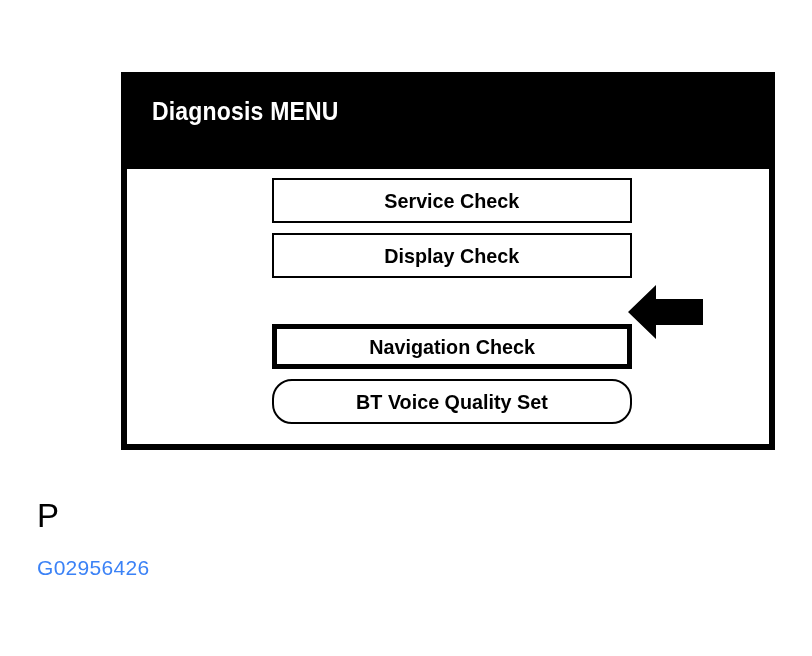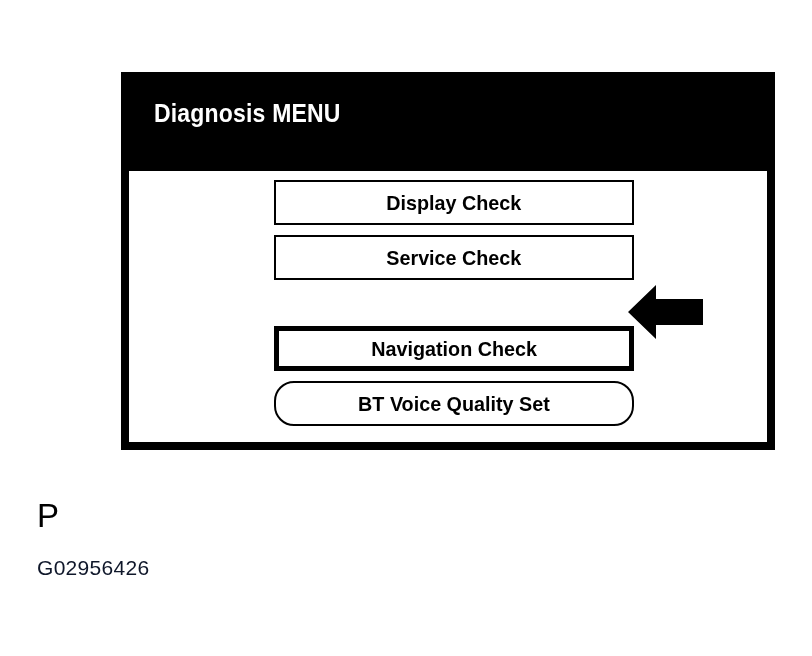--- a/index.html
+++ b/index.html
@@ -16,21 +16,21 @@
   }
 
   
   #screen-frame {
     position: absolute;
     left: 121px;
     top: 72px;
     width: 654px;
     height: 378px;
     box-sizing: border-box;
-    border: 8px solid #000000;
+    border: 6px solid #000000;
     background: #ffffff;
   }
 
   
   #title-bar {
     position: absolute;
     left: 0;
     top: 0;
     width: 100%;
     height: 91px;
@@ -111,42 +111,42 @@
     color: #000000;
     line-height: 1;
   }
   #caption-code {
     position: absolute;
     left: 37px;
     top: 557px;
     font-family: "Liberation Sans", sans-serif;
     font-size: 21px;
     font-weight: normal;
-    color: #0f172a;
+    color: #3b82f6;
     line-height: 1;
     letter-spacing: 0.3px;
   }
 </style>
 </head>
 <body>
 
 <div id="screen-frame">
 
   <div id="title-bar">
     <div id="title-text">Diagnosis MENU</div>
   </div>
 
   <div id="menu-list">
 
     <div class="menu-button">
-      <span class="menu-button-label">Display Check</span>
+      <span class="menu-button-label">Service Check</span>
     </div>
 
     <div class="menu-button">
-      <span class="menu-button-label">Service Check</span>
+      <span class="menu-button-label">Display Check</span>
     </div>
 
     <div class="menu-button selected">
       <span class="menu-button-label">Navigation Check</span>
     </div>
 
 
     <div class="menu-button">
       <span class="menu-button-label">BT Voice Quality Set</span>
     </div>

